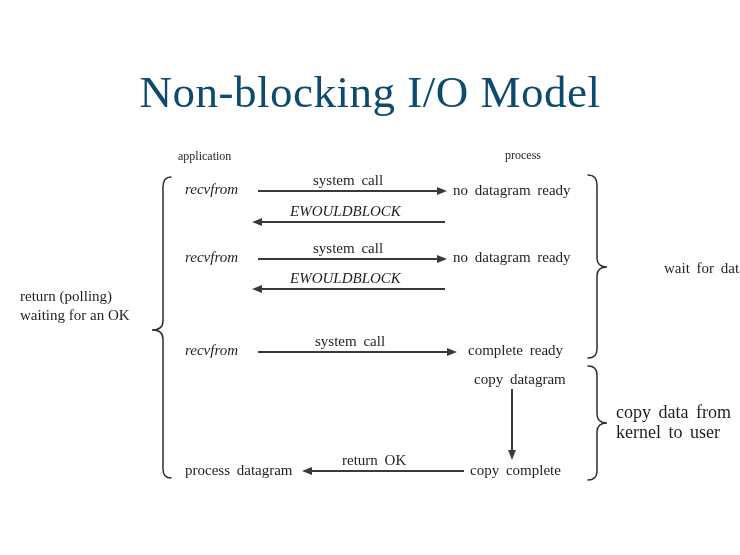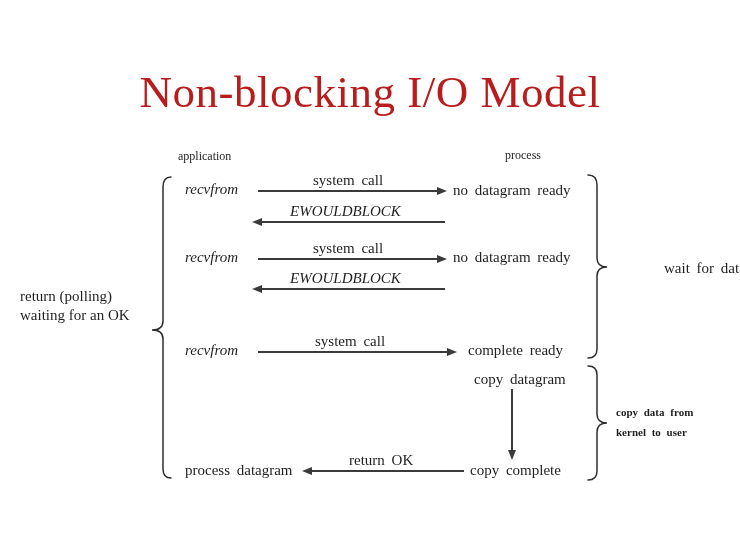--- a/index.html
+++ b/index.html
@@ -2,33 +2,33 @@
 <html><head>
 <meta charset="utf-8">
 <style>
   html,body{margin:0;padding:0;background:#ffffff;}
   .canvas{
     position:relative;width:740px;height:555px;background:#ffffff;
     font-family:"Liberation Serif","DejaVu Serif",serif;color:#1f1f1f;overflow:hidden;
   }
   .title{
     position:absolute;left:0;top:66px;width:740px;margin:0;
-    font-size:45px;font-weight:400;text-align:center;letter-spacing:0.5px;color:#b91c1c;
+    font-size:45px;font-weight:400;text-align:center;letter-spacing:0.5px;color:#0c4a6e;
   }
   .hdr{position:absolute;font-size:12px;font-weight:400;white-space:nowrap;}
   .txt{position:absolute;font-size:15px;white-space:nowrap;word-spacing:3px;}
   .it{font-style:italic;}
   .line-h{position:absolute;height:2px;background:#3a3a3a;}
   .line-v{position:absolute;width:2px;background:#3a3a3a;}
   .ah{position:absolute;width:0;height:0;}
   .ah.r{border-left:10px solid #3a3a3a;border-top:4px solid transparent;border-bottom:4px solid transparent;}
   .ah.l{border-right:10px solid #3a3a3a;border-top:4px solid transparent;border-bottom:4px solid transparent;}
   .ah.d{border-top:10px solid #3a3a3a;border-left:4px solid transparent;border-right:4px solid transparent;}
   .note{position:absolute;font-size:15px;line-height:19px;}
-  .note2{position:absolute;font-size:11px;line-height:20px;word-spacing:3px;font-weight:bold;}
+  .note2{position:absolute;font-size:18px;line-height:20px;word-spacing:3px;}
   svg.braces{position:absolute;left:0;top:0;pointer-events:none;}
 </style>
 </head>
 <body>
 
 <div class="canvas">
 
   <h1 class="title">Non-blocking I/O Model</h1>
 
   <div class="hdr" style="left:178px;top:149px;">application</div>
@@ -64,21 +64,21 @@
   <div class="txt" style="left:315px;top:333px;">system call</div>
   <div class="line-h" style="left:258px;top:351px;width:190px;"></div>
   <div class="ah r" style="left:447px;top:348px;"></div>
   <div class="txt" style="left:468px;top:342px;">complete ready</div>
 
   <div class="txt" style="left:474px;top:371px;">copy datagram</div>
   <div class="line-v" style="left:511px;top:389px;height:62px;"></div>
   <div class="ah d" style="left:508px;top:450px;"></div>
   <div class="txt" style="left:470px;top:462px;text-align:center;">copy complete</div>
 
-  <div class="txt" style="left:349px;top:452px;">return OK</div>
+  <div class="txt" style="left:342px;top:452px;">return OK</div>
   <div class="line-h" style="left:312px;top:470px;width:152px;"></div>
   <div class="ah l" style="left:302px;top:467px;"></div>
   <div class="txt" style="left:185px;top:462px;">process datagram</div>
 
   <div class="note" style="left:20px;top:287px;width:145px;">
     <div>return (polling)</div>
     <div>waiting for an OK</div>
   </div>
 
   <div class="txt" style="left:616px;top:260px;margin-left:48px;">wait for data</div>

